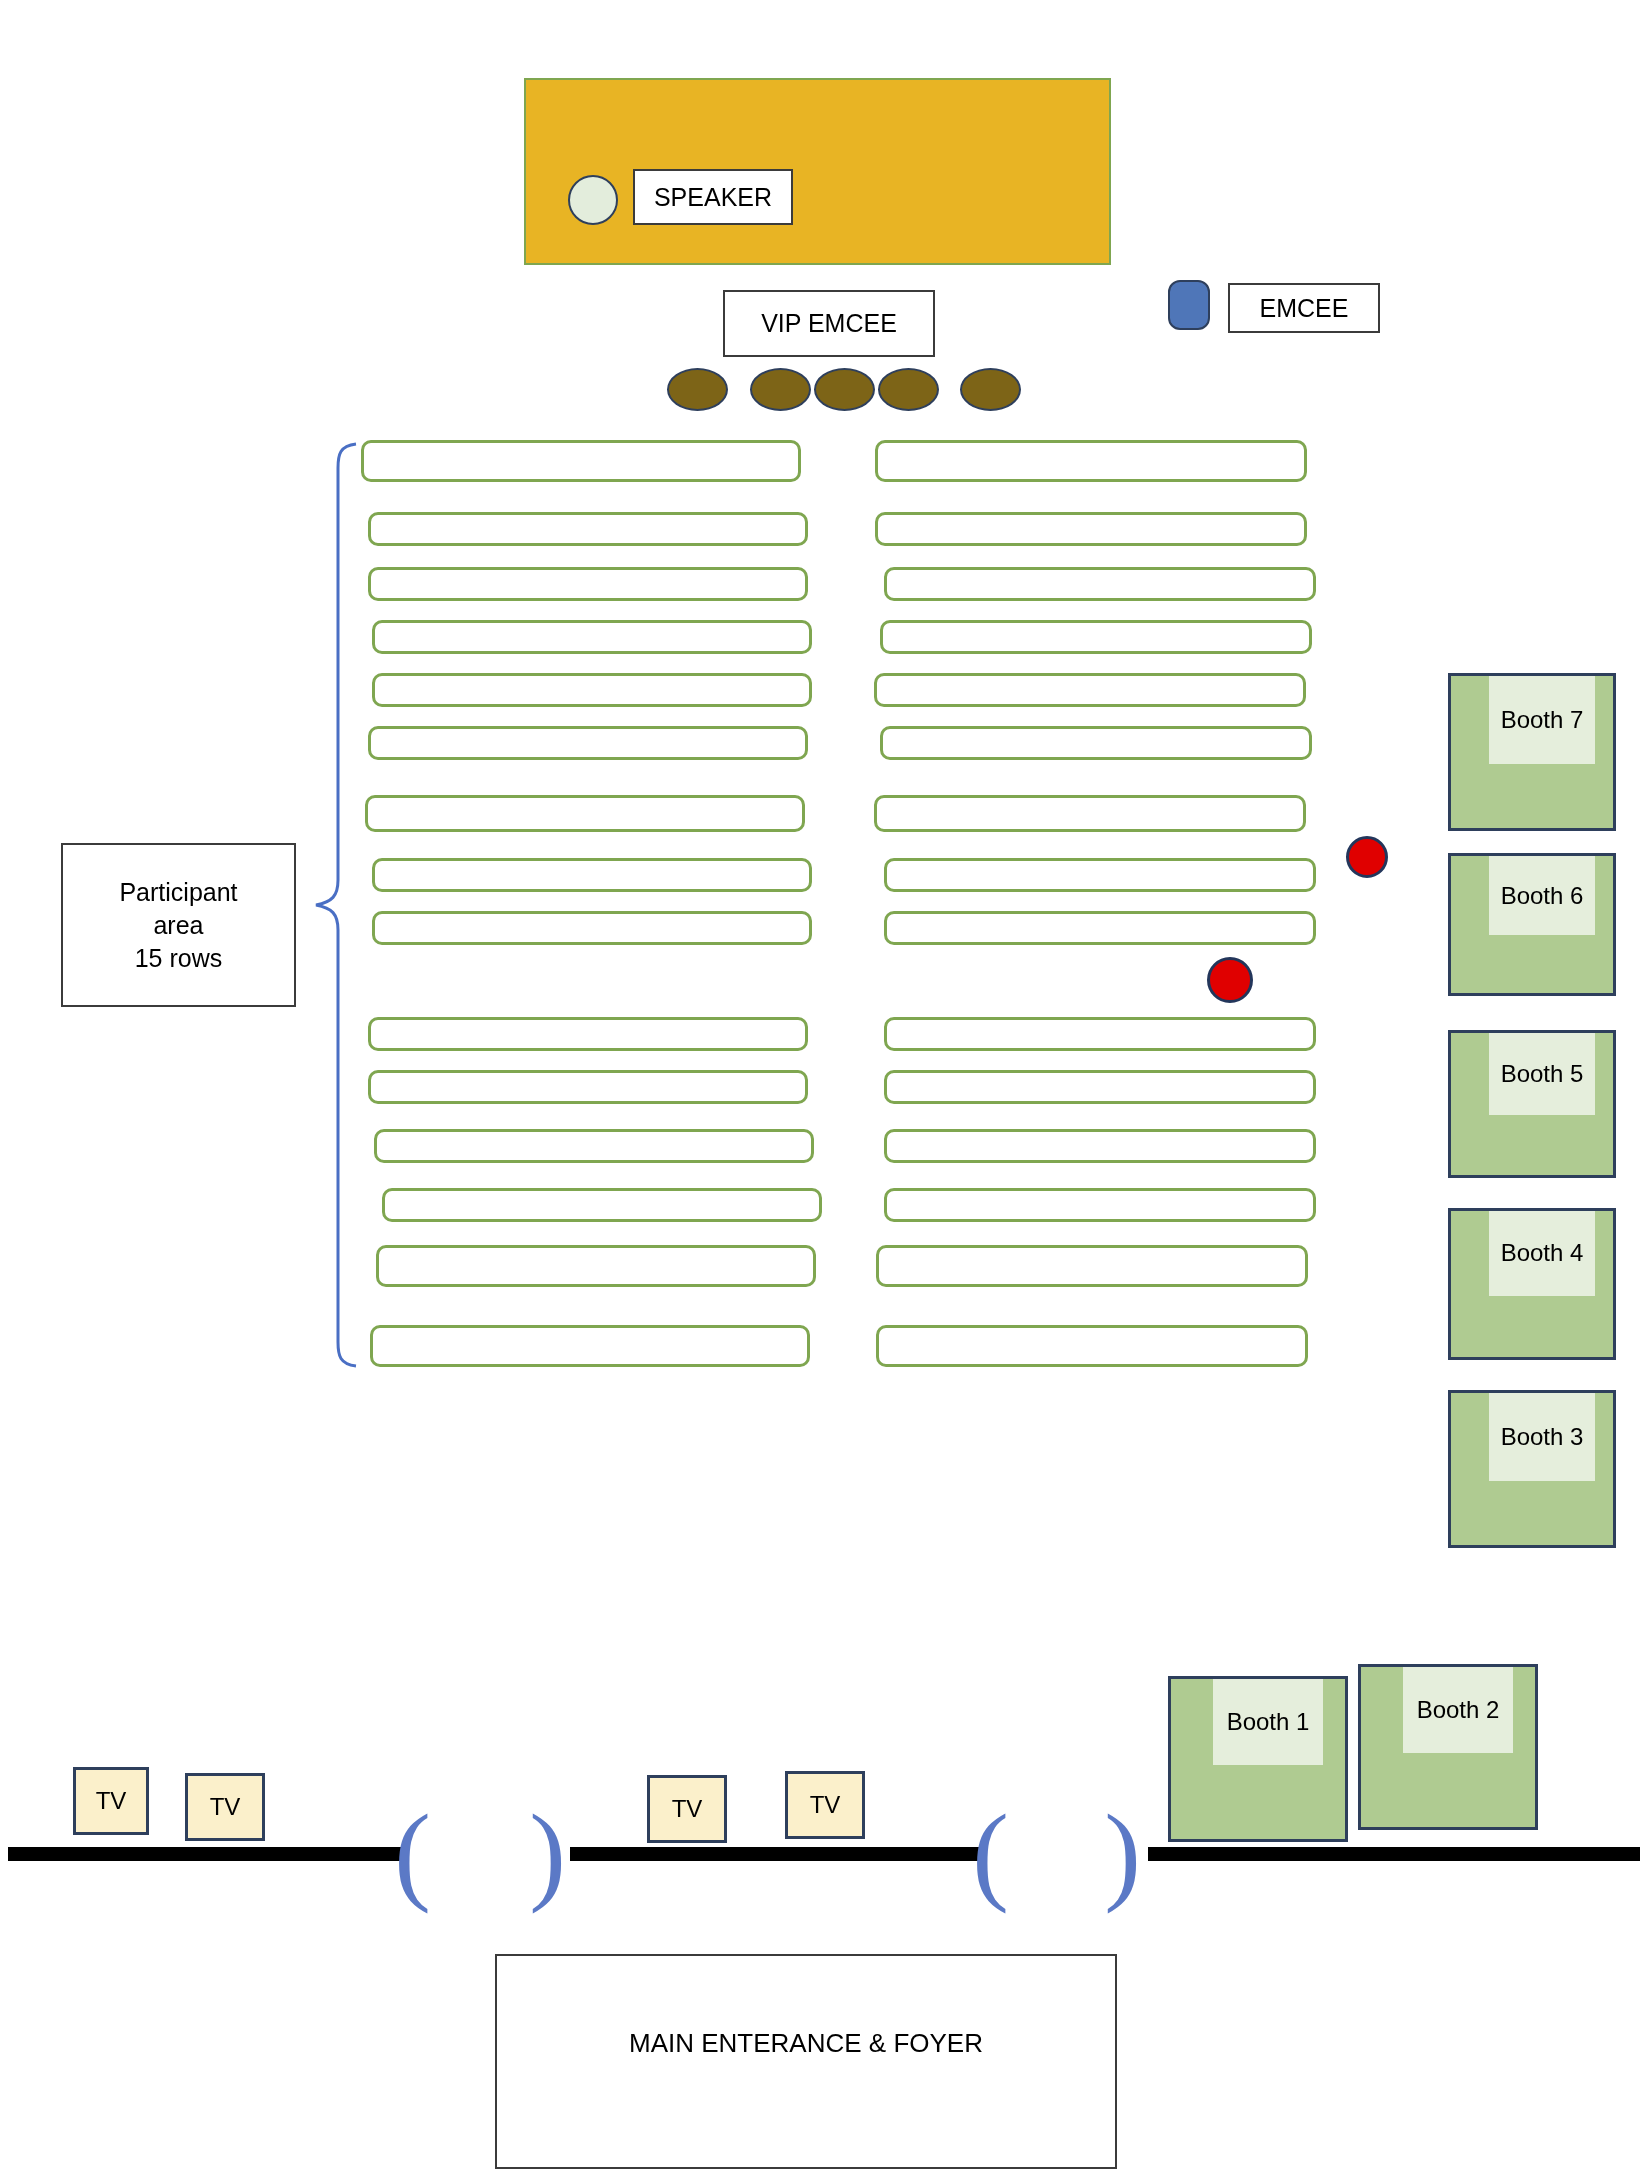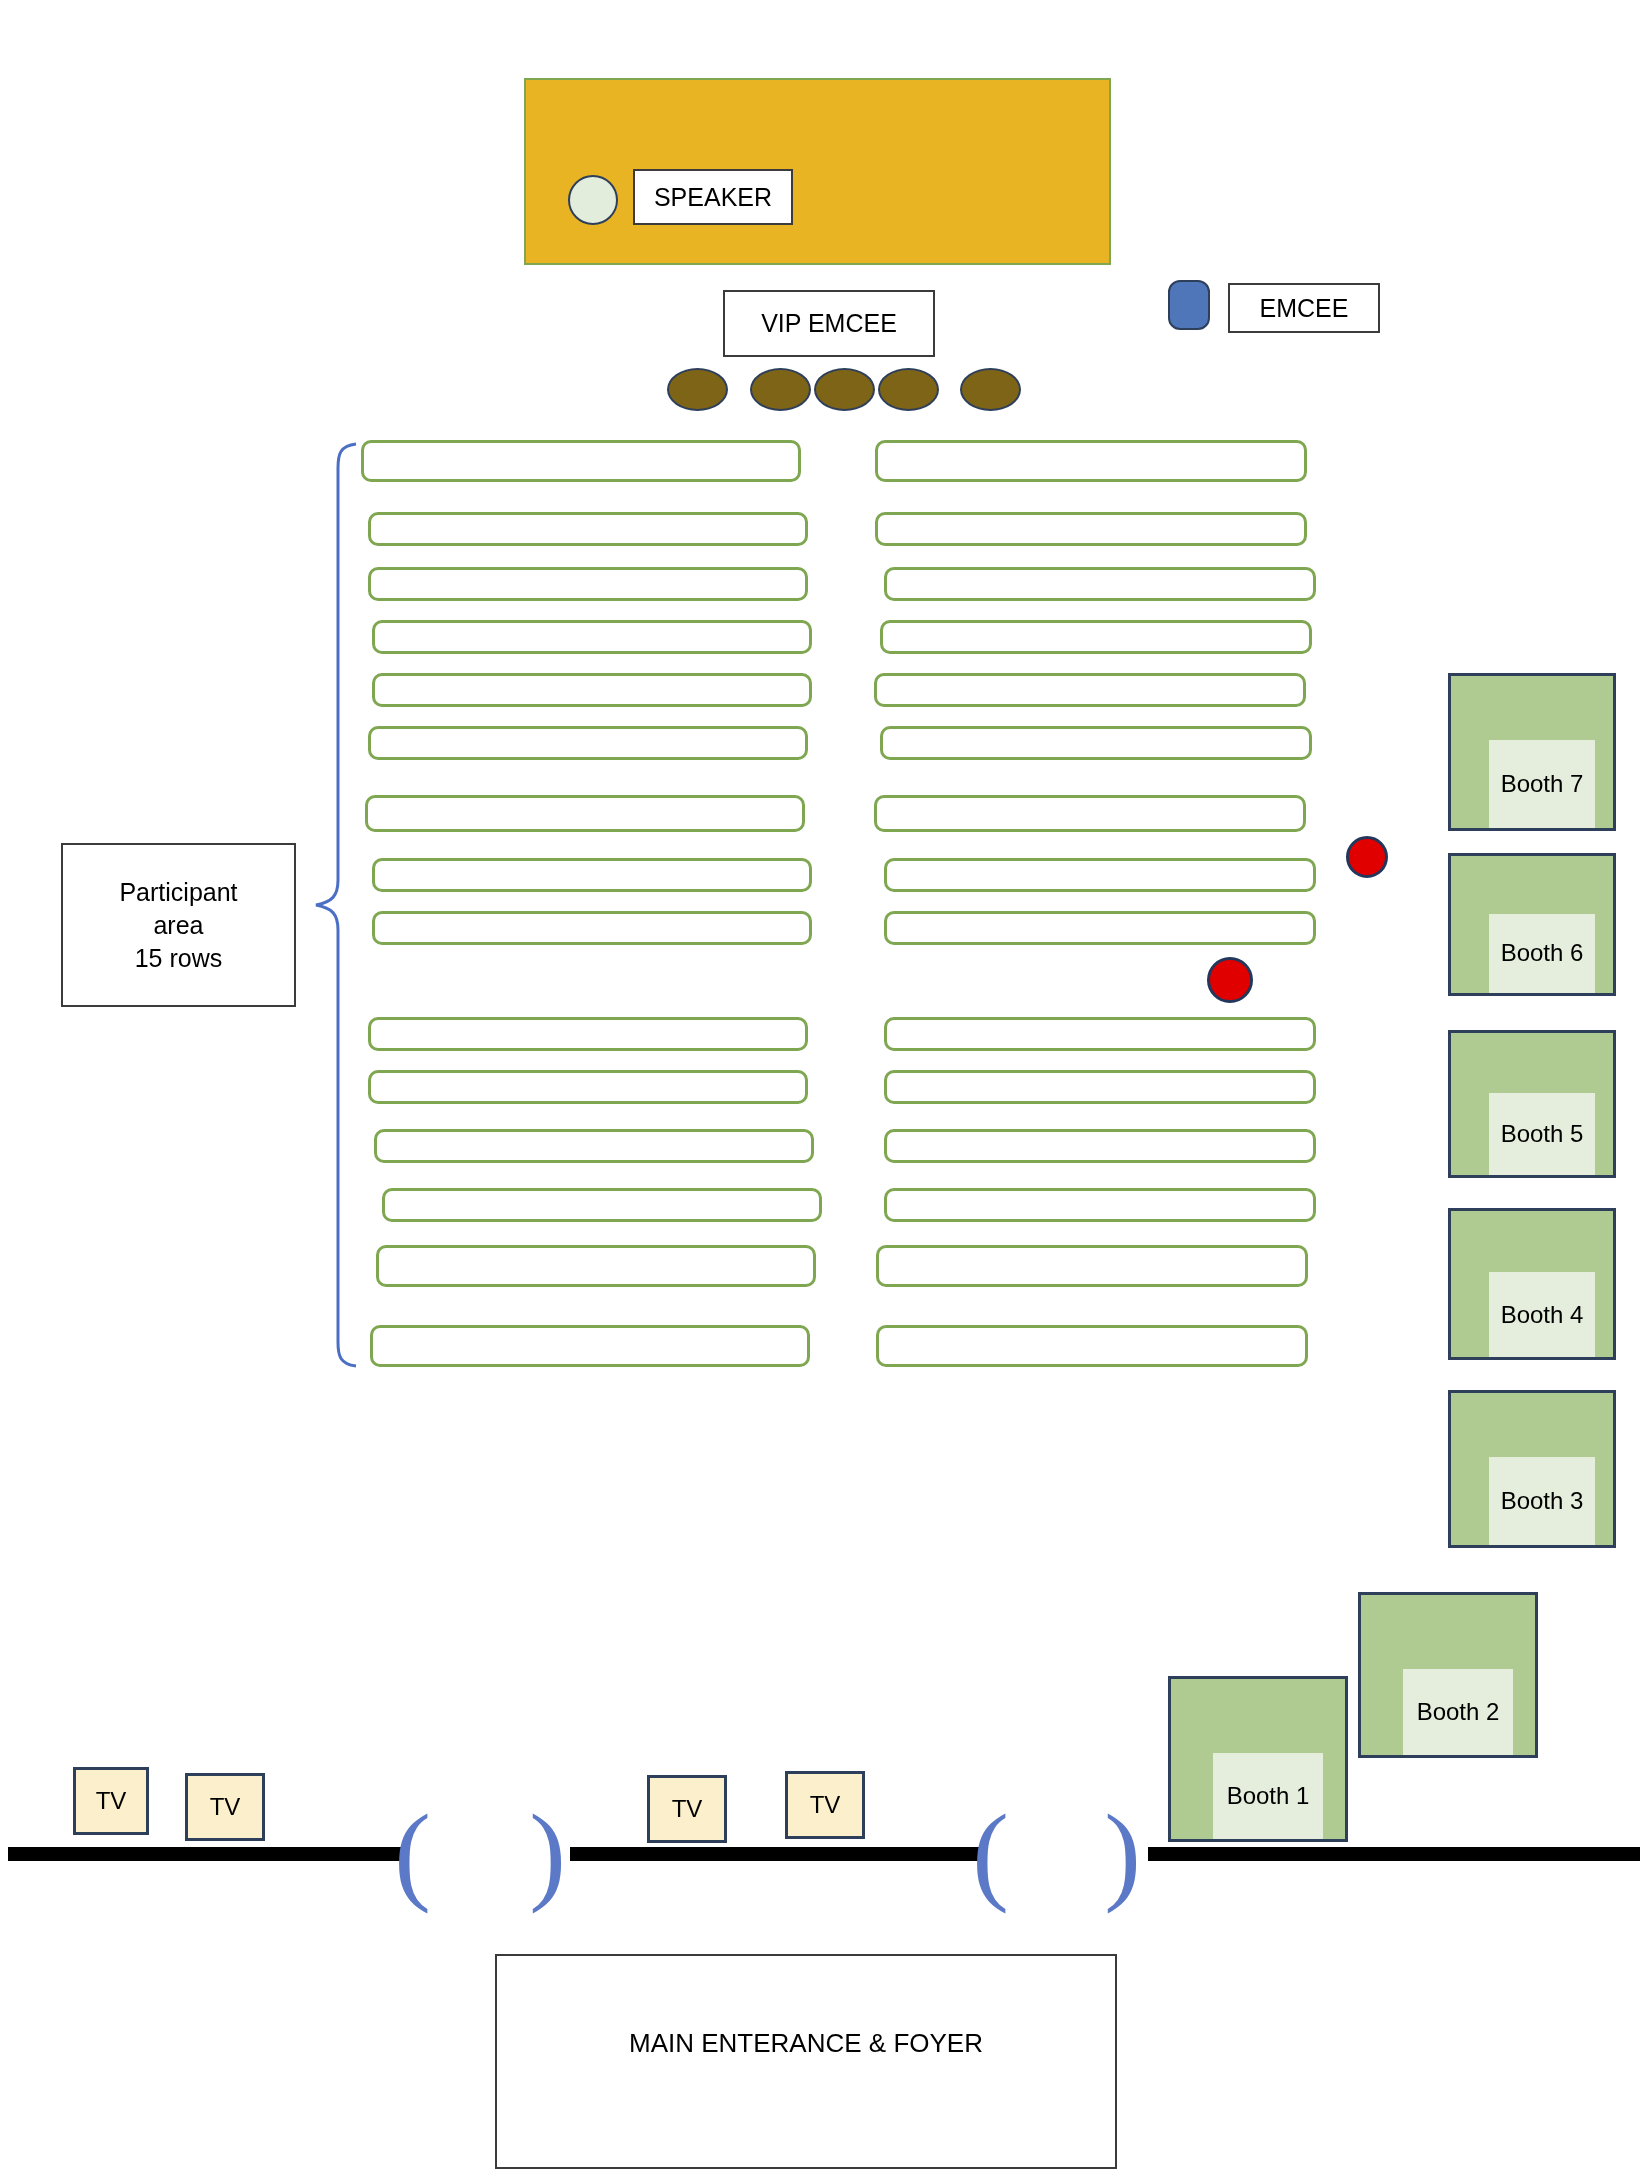--- a/index.html
+++ b/index.html
@@ -97,21 +97,21 @@
     border: 3px solid #23365B;
     border-radius: 50%;
     z-index: 8;
   }
 
   
   .booth {
     background: #AFCB91;
     border: 3px solid #2E3F5C;
     display: flex;
-    align-items: flex-end;
+    align-items: flex-start;
     justify-content: center;
     z-index: 4;
     padding-left: 20px;
   }
   .booth-inner {
     background: #E5EEDC;
     width: 74%;
     height: 58%;
     display: flex;
     align-items: center;
@@ -272,21 +272,21 @@
       <span>Booth 3</span>
     </div>
   </div>
 
   <div class="abs booth square" style="left:1168px; top:1676px; width:180px; height:166px;">
     <div class="booth-inner">
       <span>Booth 1</span>
     </div>
   </div>
 
-  <div class="abs booth square" style="left:1358px; top:1592px; width:180px; height:166px;">
+  <div class="abs booth square" style="left:1358px; top:1664px; width:180px; height:166px;">
     <div class="booth-inner">
       <span>Booth 2</span>
     </div>
   </div>
 
   <div class="abs tv-box" style="left:73px; top:1767px; width:76px; height:68px;">
     <span>TV</span>
   </div>
   <div class="abs tv-box" style="left:185px; top:1773px; width:80px; height:68px;">
     <span>TV</span>

